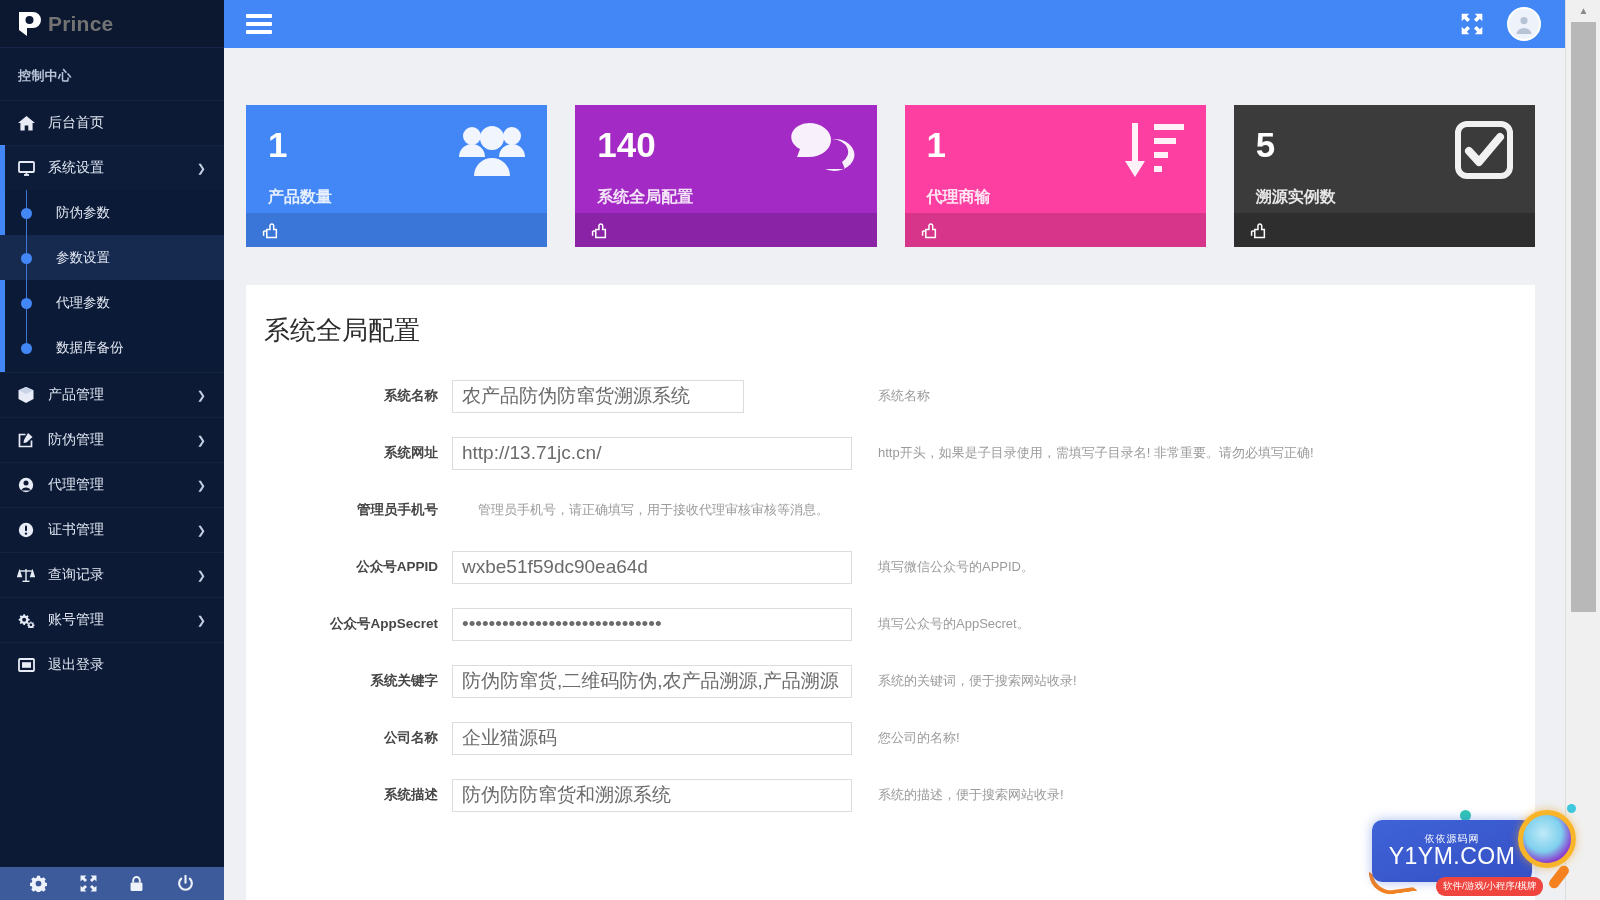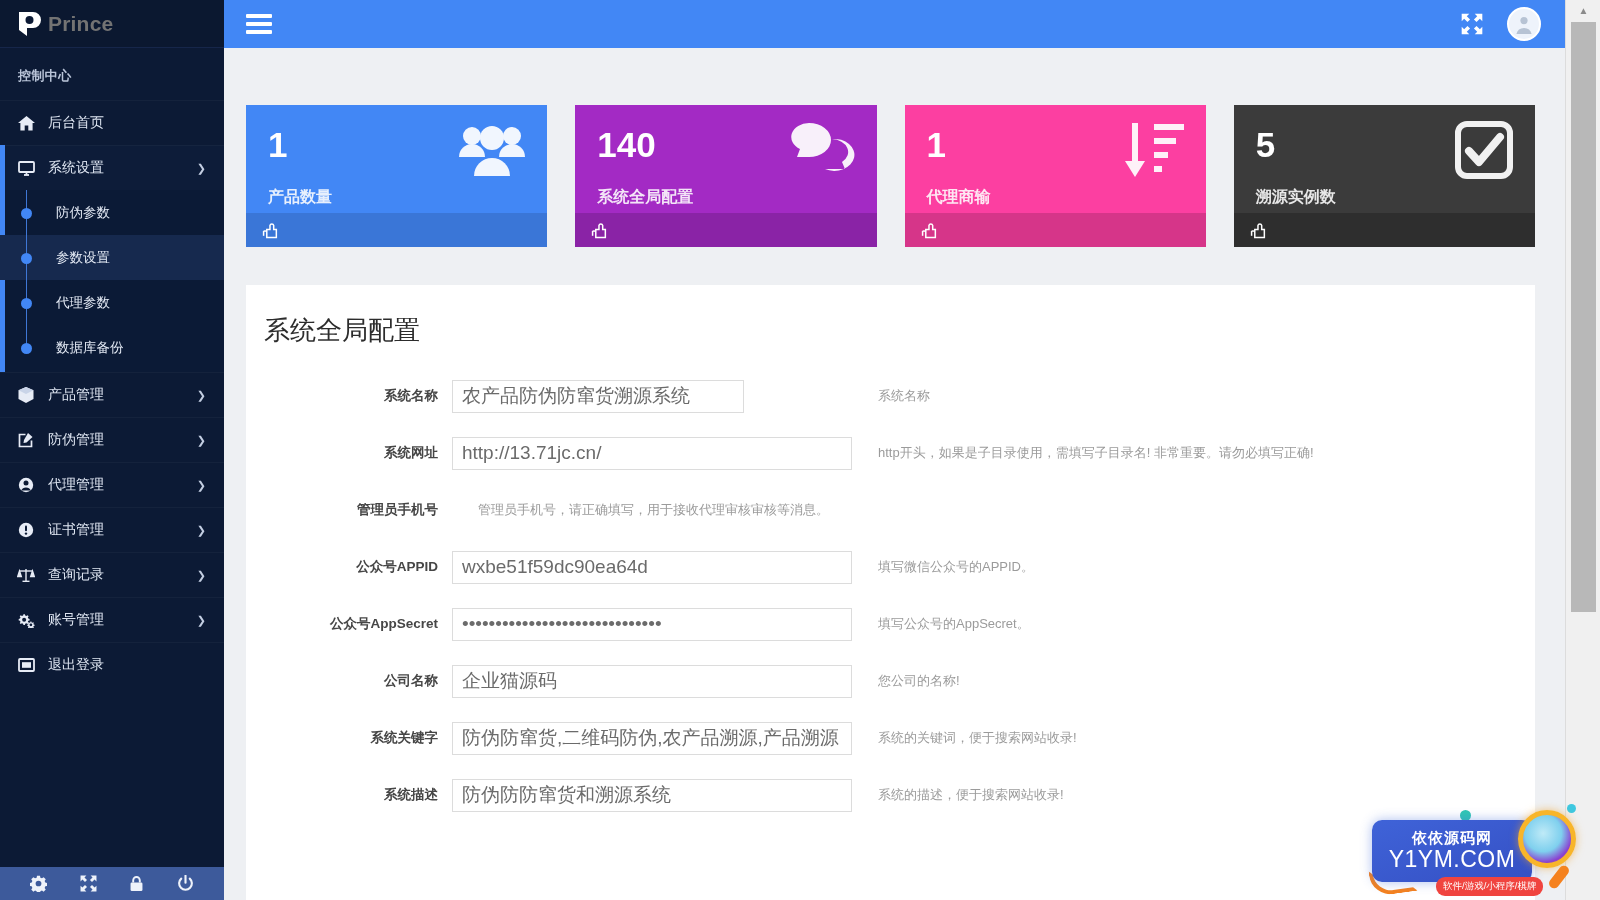--- a/index.html
+++ b/index.html
@@ -299,21 +299,21 @@
     position: absolute;
     left: 4px; top: 18px;
     width: 160px; height: 62px;
     background: linear-gradient(160deg,#3f63d8 0%,#3550c4 100%);
     border-radius: 10px;
     box-shadow: 0 0 12px rgba(70,110,220,.45);
     display: flex; flex-direction: column;
     align-items: center; justify-content: center;
   }
   .wm-cn {
-    color: #ffffff; font-size: 15px; font-weight: bold;
+    color: #ffffff; font-size: 10px; font-weight: normal;
     letter-spacing: 1px; line-height: 1.1; text-align: center;
   }
   .wm-en {
     color: #ffffff; font-size: 23px; font-weight: normal;
     letter-spacing: .5px; line-height: 1.1;
   }
   .wm-tag {
     position: absolute;
     left: 68px; bottom: 2px;
     background: #f0443f;
@@ -681,29 +681,29 @@
         <div class="f-help">填写微信公众号的APPID。</div>
       </div>
 
       <div class="form-row">
         <div class="f-label">公众号AppSecret</div>
         <input class="f-input w-wide" type="text" value="••••••••••••••••••••••••••••••" style="">
         <div class="f-help">填写公众号的AppSecret。</div>
       </div>
 
       <div class="form-row">
+        <div class="f-label">系统关键字</div>
+        <input class="f-input w-wide" type="text" value="防伪防窜货,二维码防伪,农产品溯源,产品溯源" style="">
+        <div class="f-help">系统的关键词，便于搜索网站收录!</div>
+      </div>
+
+      <div class="form-row">
         <div class="f-label">公司名称</div>
         <input class="f-input w-wide" type="text" value="企业猫源码" style="">
         <div class="f-help">您公司的名称!</div>
-      </div>
-
-      <div class="form-row">
-        <div class="f-label">系统关键字</div>
-        <input class="f-input w-wide" type="text" value="防伪防窜货,二维码防伪,农产品溯源,产品溯源" style="">
-        <div class="f-help">系统的关键词，便于搜索网站收录!</div>
       </div>
 
       <div class="form-row">
         <div class="f-label">系统描述</div>
         <input class="f-input w-wide" type="text" value="防伪防防窜货和溯源系统" style="">
         <div class="f-help">系统的描述，便于搜索网站收录!</div>
       </div>
     </section>
   </main>
 

